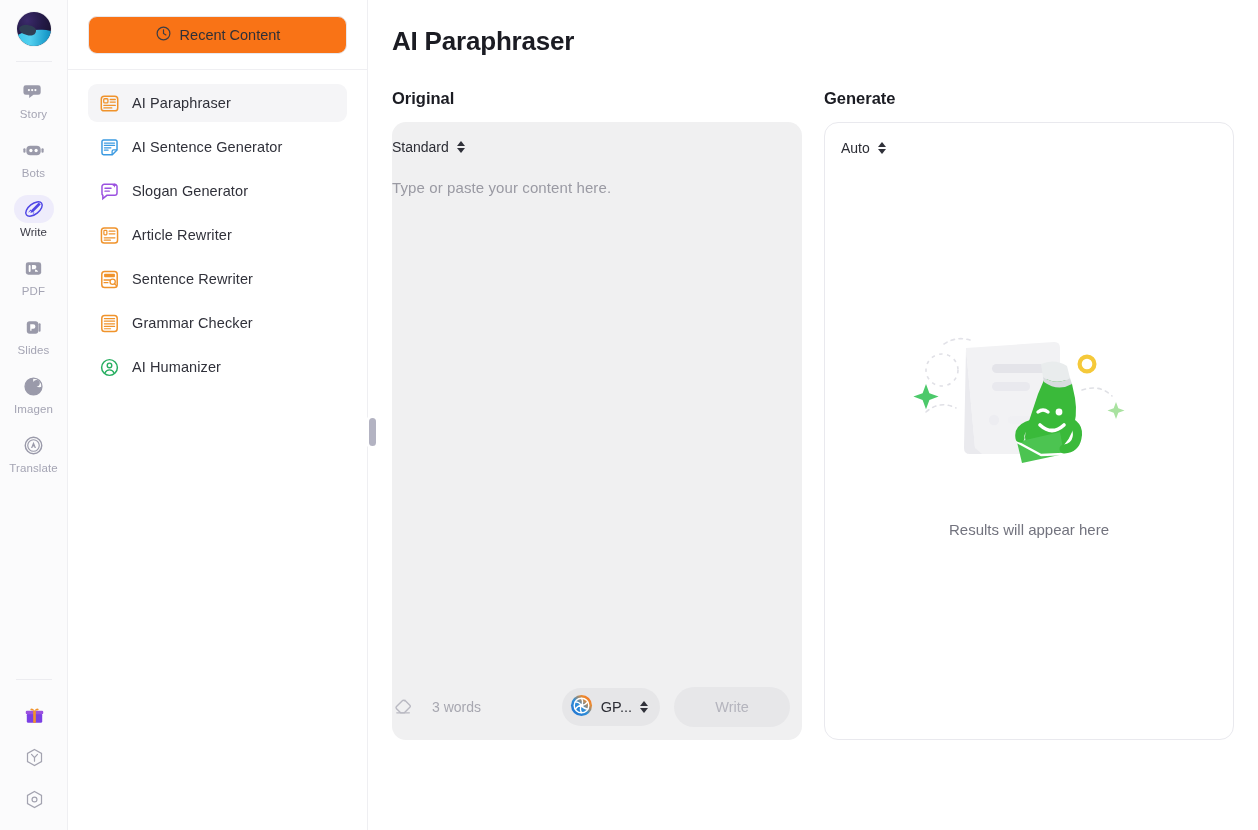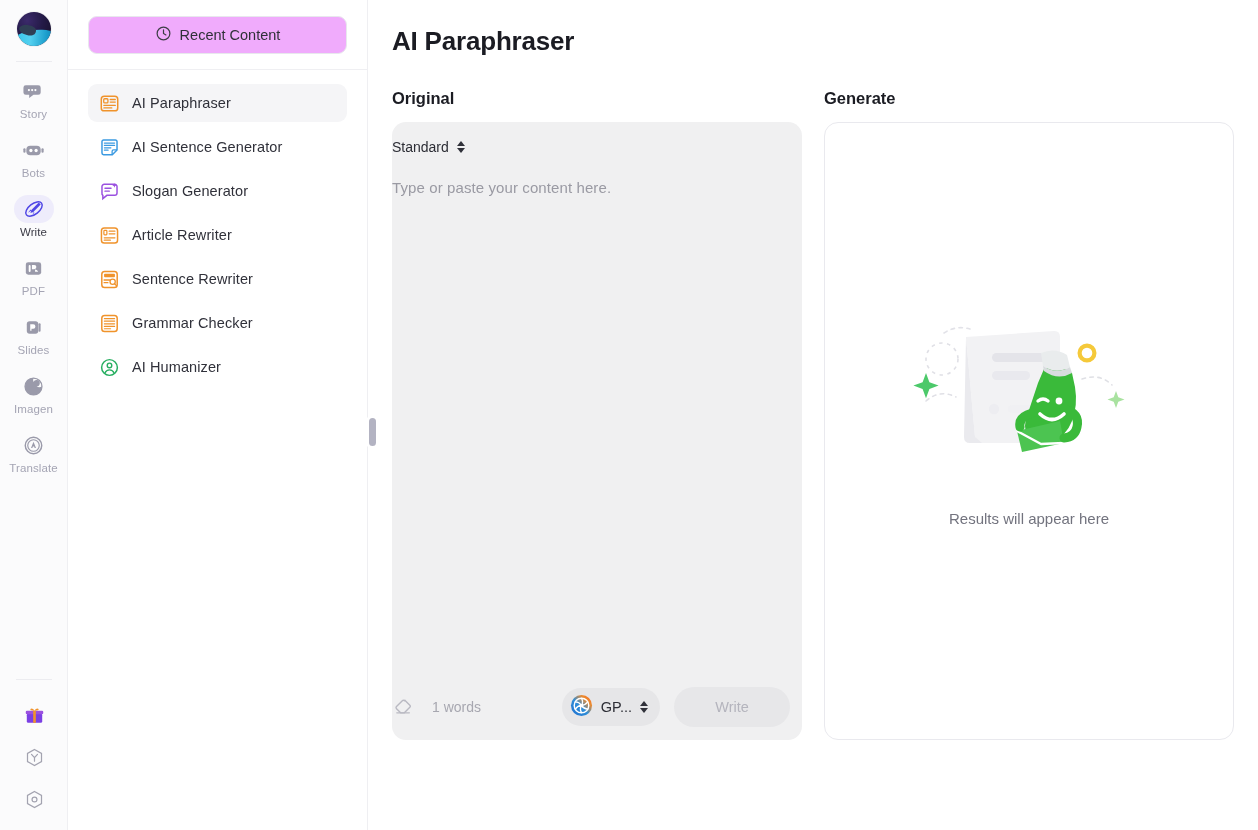--- a/index.html
+++ b/index.html
@@ -64,21 +64,21 @@
   .mini-ico { width: 26px; height: 26px; display: flex; align-items: center; justify-content: center; cursor: pointer; }
 
   
   .toollist {
     width: 300px; flex: 0 0 300px; height: 830px;
     background: #ffffff; border-right: 1px solid #efeff2;
     padding: 16px 20px 0 20px; position: relative;
   }
   .recent-btn {
     height: 38px; width: 100%;
-    border: 1px solid #e8e8ed; border-radius: 9px; background: #f0abfc;
+    border: 1px solid #e8e8ed; border-radius: 9px; background: #f97316;
     display: flex; align-items: center; justify-content: center; gap: 8px;
     font-size: 14.5px; color: #2f3038; cursor: pointer;
   }
   .toollist-sep { height: 1px; background: #efeff2; margin: 15px -20px 14px; }
   .tool-item {
     height: 38px; display: flex; align-items: center; gap: 12px;
     padding: 0 10px; border-radius: 9px; margin-bottom: 6px; cursor: pointer;
   }
   .tool-item.active { background: #f5f5f7; }
   .tool-ico { width: 22px; height: 22px; flex: 0 0 22px; display:flex; align-items:center; justify-content:center; }
@@ -364,21 +364,21 @@
           <div class="editor-area">
             <div class="placeholder">Type or paste your content here.</div>
           </div>
           <div class="bottom-bar">
             <span class="eraser-btn">
               <svg width="20" height="20" viewBox="0 0 24 24">
                   <path d="M14.2 3.8l6 6a1.8 1.8 0 010 2.6l-6.6 6.6H9.2l-5-5a1.8 1.8 0 010-2.6l7-7a1.8 1.8 0 012.6 0z" fill="none" stroke="#b9b9c2" stroke-width="1.7" stroke-linejoin="round"></path>
                   <path d="M4.6 19h15" stroke="#b9b9c2" stroke-width="1.7" stroke-linecap="round"></path>
                 </svg>
             </span>
-            <span class="words">1 words</span>
+            <span class="words">3 words</span>
             <span class="model-chip">
               <span>
                 <svg width="23" height="23" viewBox="0 0 24 24">
                   <defs>
                       <linearGradient id="oai" x1="0" y1="1" x2="1" y2="0">
                     <stop offset="0%" stop-color="#1f6fd0"></stop>
                         <stop offset="45%" stop-color="#2f8ed8"></stop>
                     <stop offset="75%" stop-color="#ef8b2c"></stop>
                         <stop offset="100%" stop-color="#f05a28"></stop>
                   </linearGradient>
@@ -396,20 +396,27 @@
                 </span>
             </span>
             <button class="write-btn">Write</button>
           </div>
         </div>
       </div>
 
       <div class="col">
         <div class="col-head">Generate</div>
         <div class="panel-right">
+          <div class="mode-row">
+            <span class="mode-label">Auto</span>
+            <span class="stepper">
+                <i class="up"></i>
+                <i class="dn"></i>
+              </span>
+          </div>
           <div class="empty-wrap">
             <span>
               <svg width="250" height="175" viewBox="0 0 250 175">
 
                 <path d="M62 28 L150 22 Q156 21.6 156 28 L156 128 Q156 134 150 134 L78 134 Q72 134 71 128 Z" fill="#f2f2f4"></path>
 
                 <path d="M62 28 L71 128 L78 134 L66 134 Q60 134 60 128 Z" fill="#eaeaee"></path>
 
                 <rect x="88" y="44" width="60" height="9" rx="4.5" fill="#e4e4e9"></rect>
                 <rect x="88" y="62" width="38" height="9" rx="4.5" fill="#e9e9ee"></rect>

